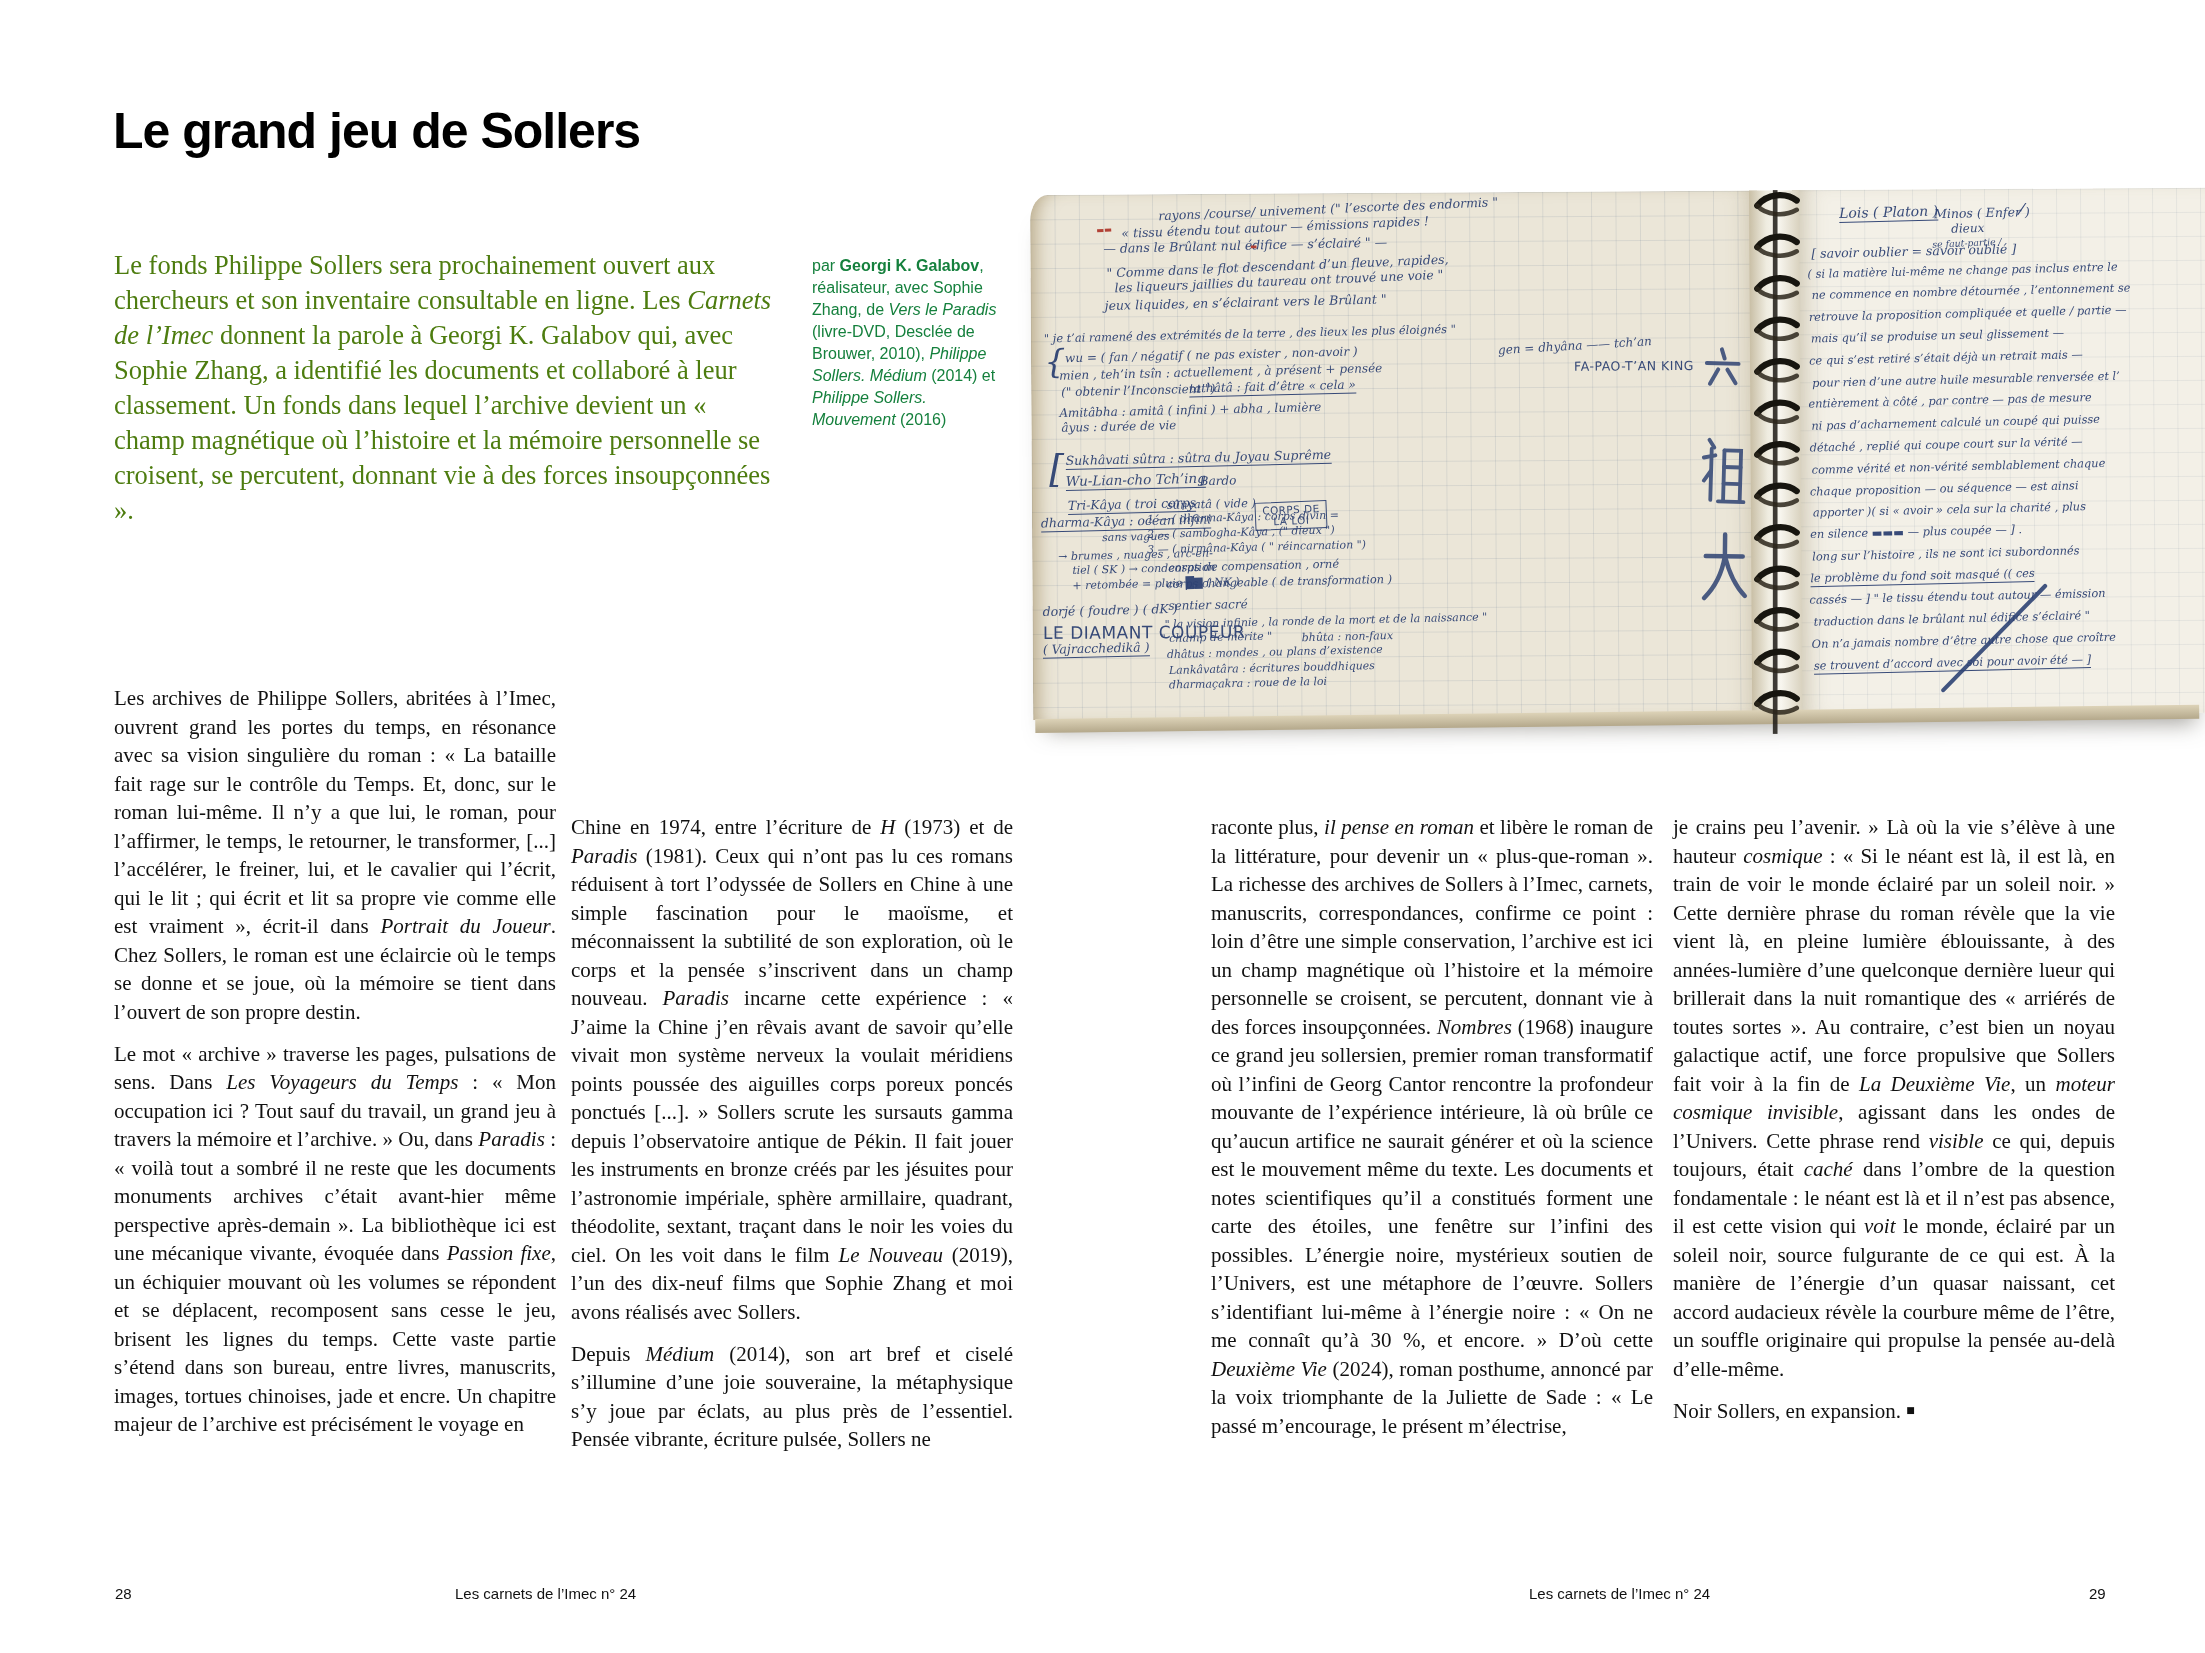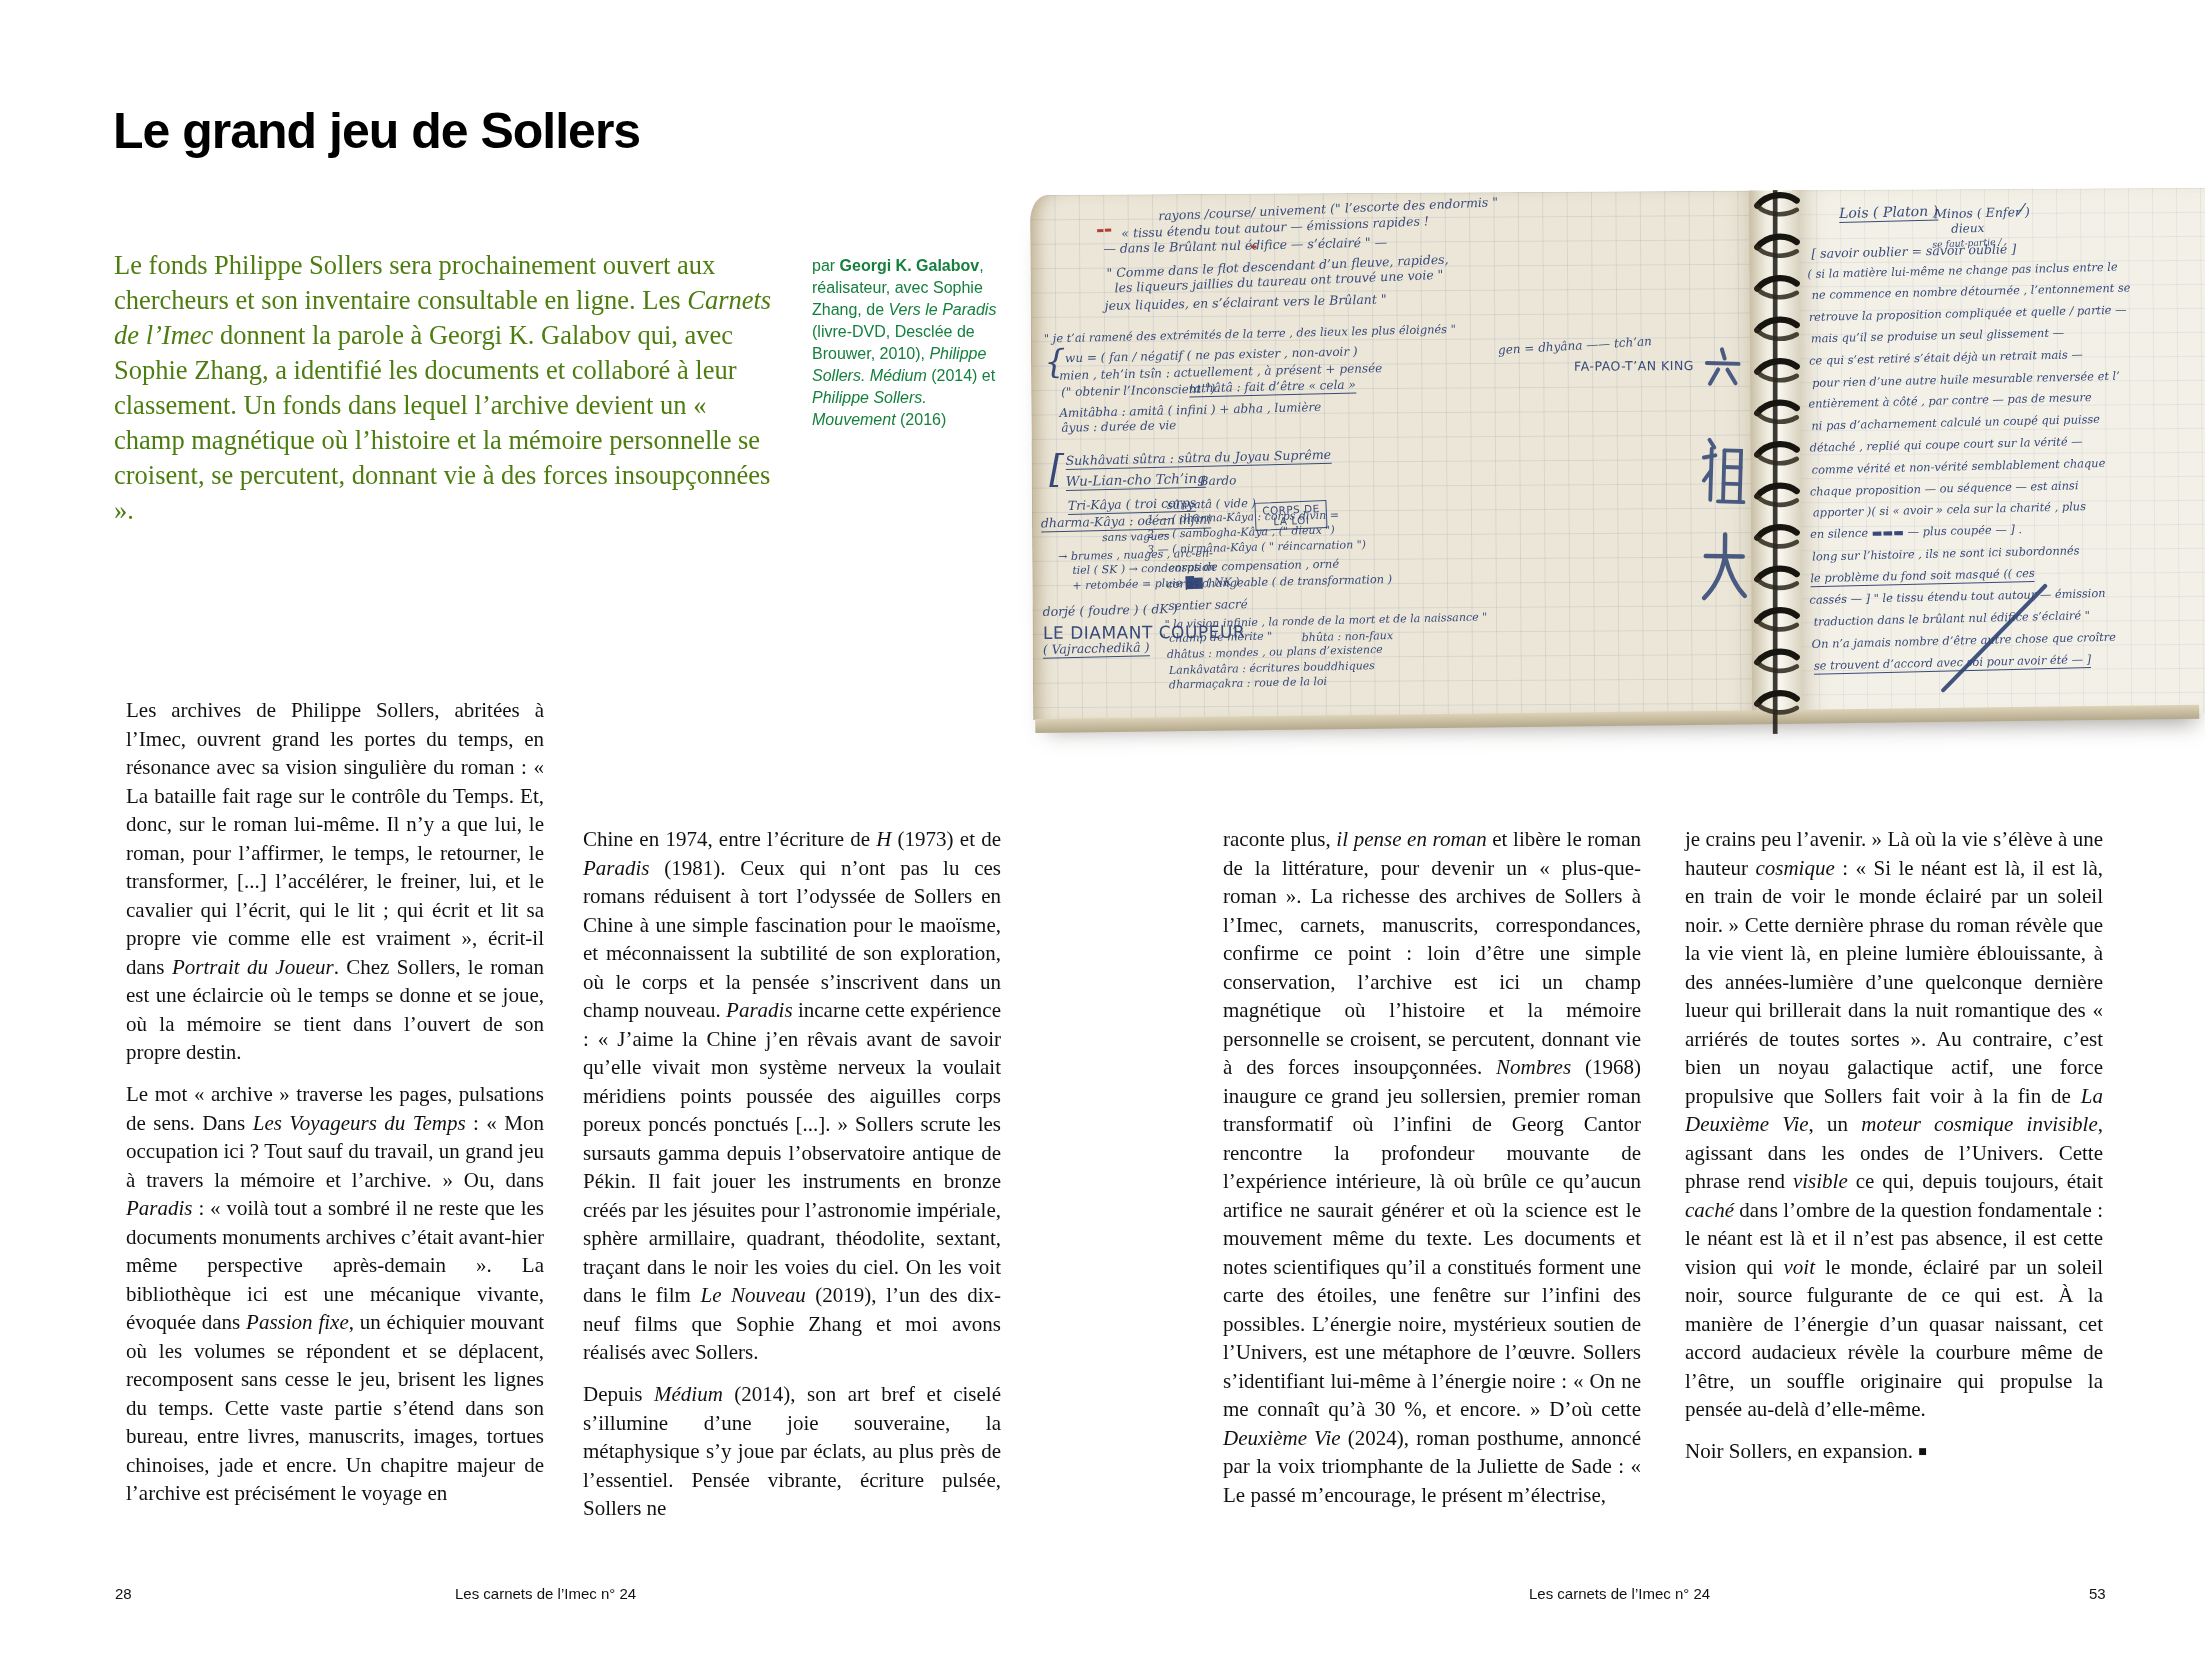--- a/index.html
+++ b/index.html
@@ -41,21 +41,21 @@
   .hw-layer{position:absolute;left:0;top:2.1px;width:1176px;height:525px;transform:rotate(-0.35deg);transform-origin:0 0;}
   .hw{position:absolute;font-family:"DejaVu Serif",serif;font-style:italic;color:#2e4273;
       white-space:nowrap;letter-spacing:0px;opacity:.95;}
   .hw-u{border-bottom:1px solid currentColor;padding-bottom:0.5px;}
   .hw-p{font-style:normal;font-family:"DejaVu Sans",sans-serif;letter-spacing:0.5px;font-weight:500;}
   .hw-box{border:1.6px solid #2e4273;padding:1.6px 4.2px;white-space:normal;line-height:1.1;text-align:center;}
   .hanzi{position:absolute;}
 
   
   .col{position:absolute;width:442px;font-size:21px;line-height:28.5px;text-align:justify;color:#111;}
-  .col p{margin:12px;}
+  .col p{margin:0;}
   .col p + p{margin-top:13.5px;}
   #col1{left:114px;top:684px;}
   #col2{left:571px;top:813px;}
   #col3{left:1211px;top:813px;}
   #col4{left:1673px;top:813px;}
   .endmark{font-size:.68em;position:relative;top:-2.1px;}
 
   
   .folio{position:absolute;top:1585px;font-family:"Liberation Sans",sans-serif;font-size:15px;color:#111;}
   #folio-left{left:115px;}
@@ -228,16 +228,16 @@
       <p>raconte plus, <i>il pense en roman</i> et libère le roman de la littérature, pour devenir un « plus-que-roman ». La richesse des archives de Sollers à l’Imec, carnets, manuscrits, correspondances, confirme ce point : loin d’être une simple conservation, l’archive est ici un champ magnétique où l’histoire et la mémoire personnelle se croisent, se percutent, donnant vie à des forces insoupçonnées. <i>Nombres</i> (1968) inaugure ce grand jeu sollersien, premier roman transformatif où l’infini de Georg Cantor rencontre la profondeur mouvante de l’expérience intérieure, là où brûle ce qu’aucun artifice ne saurait générer et où la science est le mouvement même du texte. Les documents et notes scientifiques qu’il a constitués forment une carte des étoiles, une fenêtre sur l’infini des possibles. L’énergie noire, mystérieux soutien de l’Univers, est une métaphore de l’œuvre. Sollers s’identifiant lui-même à l’énergie noire : « On ne me connaît qu’à 30 %, et encore. » D’où cette <i>Deuxième Vie</i> (2024), roman posthume, annoncé par la voix triomphante de la Juliette de Sade : « Le passé m’encourage, le présent m’électrise,</p>
     </section>
   <section class="col" id="col4">
       <p>je crains peu l’avenir. » Là où la vie s’élève à une hauteur <i>cosmique</i> : « Si le néant est là, il est là, en train de voir le monde éclairé par un soleil noir. » Cette dernière phrase du roman révèle que la vie vient là, en pleine lumière éblouissante, à des années-lumière d’une quelconque dernière lueur qui brillerait dans la nuit romantique des « arriérés de toutes sortes ». Au contraire, c’est bien un noyau galactique actif, une force propulsive que Sollers fait voir à la fin de <i>La Deuxième Vie</i>, un <i>moteur cosmique invisible</i>, agissant dans les ondes de l’Univers. Cette phrase rend <i>visible</i> ce qui, depuis toujours, était <i>caché</i> dans l’ombre de la question fondamentale : le néant est là et il n’est pas absence, il est cette vision qui <i>voit</i> le monde, éclairé par un soleil noir, source fulgurante de ce qui est. À la manière de l’énergie d’un quasar naissant, cet accord audacieux révèle la courbure même de l’être, un souffle originaire qui propulse la pensée au-delà d’elle-même.</p>
       <p>Noir Sollers, en expansion. <span class="endmark">■</span></p>
     </section>
 
   <div class="folio" id="folio-left">28</div>
   <div class="folio" id="footer-left">Les carnets de l’Imec n° 24</div>
   <div class="folio" id="footer-right">Les carnets de l’Imec n° 24</div>
-  <div class="folio" id="folio-right">53</div>
+  <div class="folio" id="folio-right">29</div>
 
 </div>
 
 
 </body></html>

